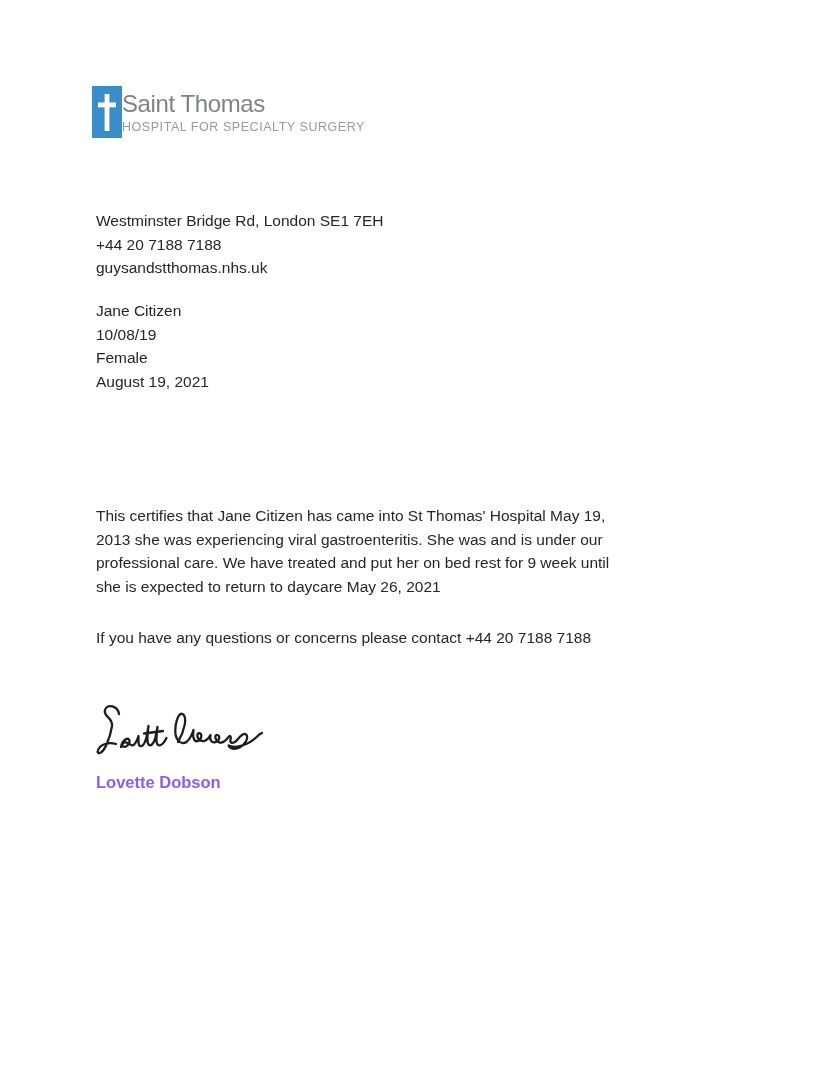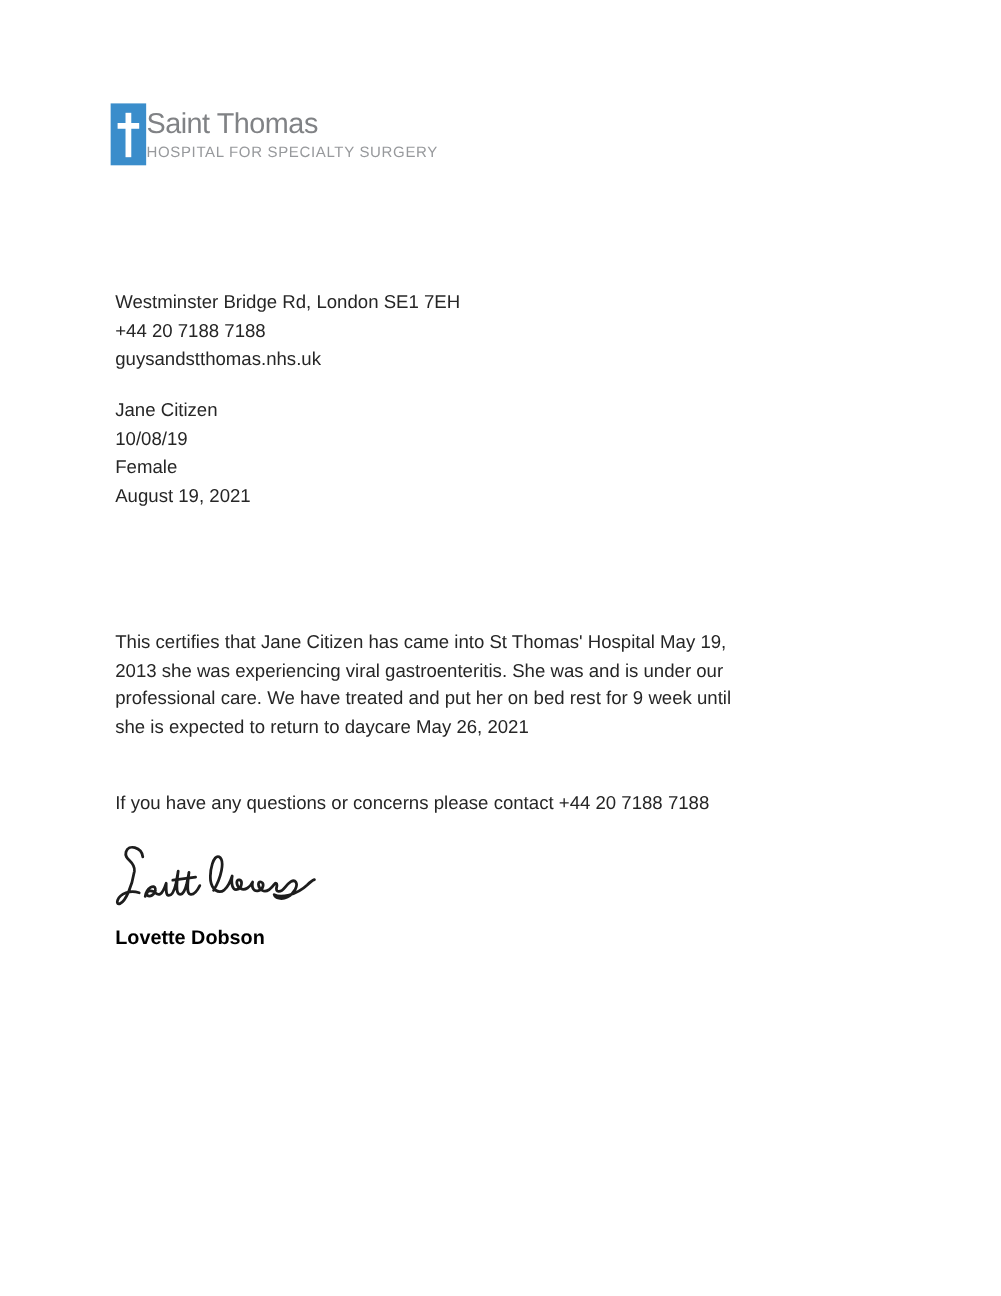--- a/index.html
+++ b/index.html
@@ -39,45 +39,44 @@
     font-weight: 400;
   }
 
   
   .textblock {
     position: absolute;
     left: 96px;
     color: #262626;
     font-size: 15.5px;
     line-height: 23.5px;
-    margin-top: 32px;
   }
   .textblock .line { white-space: nowrap; }
 
   .address-block  { top: 209px; }
   .patient-block  { top: 299px; }
   .salutation     { top: 440px; }
-  .body-paragraph { top: 492px; }
+  .body-paragraph { top: 504px; }
   .contact-line   { top: 626px; }
 
   
   .signature-svg {
     position: absolute;
     left: 94px;
     top: 701px;
     width: 172px;
     height: 62px;
   }
   .printed-name {
     position: absolute;
     left: 96px;
     top: 773px;
     font-size: 16.5px;
     font-weight: 700;
-    color: #000000;
+    color: #8b5cf6;
     white-space: nowrap;
   }
 </style>
 </head>
 <body>
 
 <div class="page">
 
   <div class="logo-row">
     <svg class="cross-box" viewBox="0 0 30 52" aria-hidden="true">

